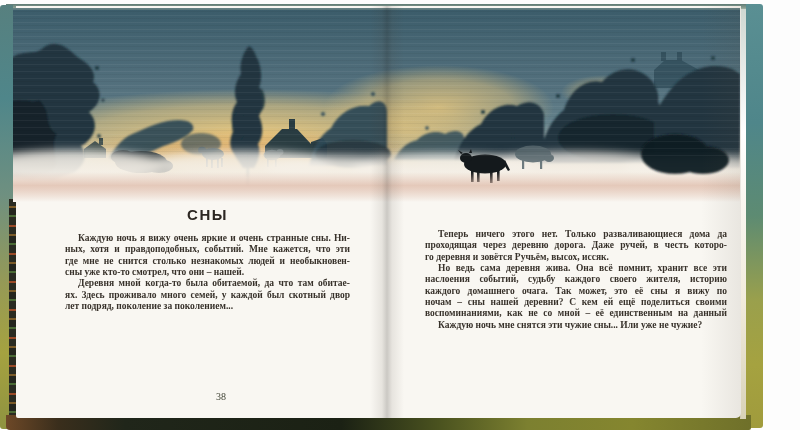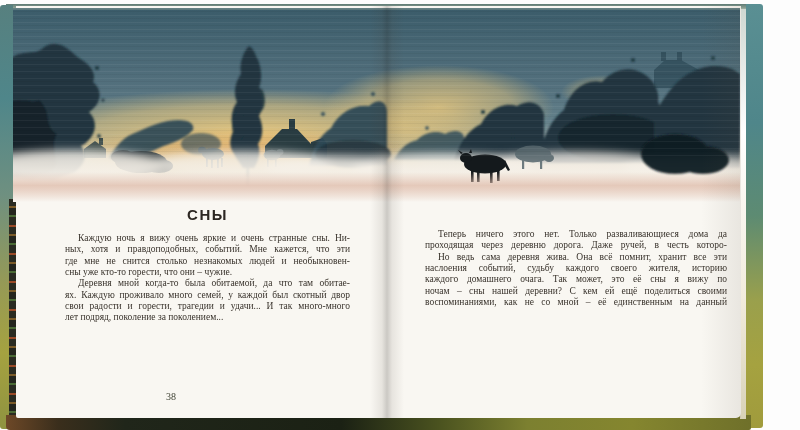--- a/index.html
+++ b/index.html
@@ -30,25 +30,25 @@
     background:linear-gradient(90deg,rgba(70,60,50,0) 0%,rgba(70,60,50,.10) 35%,rgba(40,35,30,.22) 50%,rgba(70,60,50,.10) 65%,rgba(70,60,50,0) 100%);}
   .right-shade{position:absolute;right:0;top:0;width:40px;height:100%;pointer-events:none;
     background:linear-gradient(90deg,rgba(90,80,65,0),rgba(90,80,65,.10));}
 
   
   .text-block{position:absolute;color:var(--text-color,#38322b);font-size:9.5px;line-height:11.33px;}
   .left-text{left:49px;top:201px;width:285px;}
   .right-text{left:409px;top:223px;width:302px;}
   .chapter-title{font-family:"Liberation Sans","DejaVu Sans",sans-serif;font-weight:bold;
     font-size:15px;line-height:16px;letter-spacing:1.5px;text-align:center;color:var(--title-color,#2c2722);margin-bottom:10px;}
-  .para{margin:0;}
+  .para{margin:0;font-weight:bold;}
   .line{text-align:justify;text-align-last:justify;}
   .line.first{text-indent:13px;}
   .line.last{text-align-last:left;}
-  .page-number{position:absolute;left:150px;top:385px;width:60px;text-align:left;
+  .page-number{position:absolute;left:150px;top:385px;width:60px;text-align:right;
     font-size:10px;color:var(--page-number-color,#3c3f30);}
 </style>
 </head>
 <body>
 
 <div class="stage">
   <div class="book">
     <div class="top-edge"></div>
     <div class="cover-left"></div>
     <div class="cover-right"></div>
@@ -218,45 +218,48 @@
       </svg>
       <div class="ill-texture"></div>
 
       <div class="text-block left-text">
         <div class="chapter-title">СНЫ</div>
         <div>
             <div class="para">
               <div class="line first">Каждую ночь я вижу очень яркие и очень странные сны. Ни-</div>
               <div class="line">ных, хотя и правдоподобных, событий. Мне кажется, что эти</div>
               <div class="line">где мне не снится столько незнакомых людей и необыкновен-</div>
-              <div class="line last">сны уже кто-то горести, что они – чужие.</div>
+              <div class="line last">сны уже кто-то смотрел, что они – нашей.</div>
             </div>
             <div class="para">
               <div class="line first">Деревня мной когда-то была обитаемой, да что там обитае-</div>
-              <div class="line">ях. Каждую проживало много семей, у каждой был скотный двор</div>
-              <div class="line">свои радости и горести, трагедии и удачи... И так много-много</div>
+              <div class="line">ях. Здесь проживало много семей, у каждой был скотный двор</div>
               <div class="line last">лет подряд, поколение за поколением...</div>
             </div>
           </div>
       </div>
       <div class="page-number">38</div>
 
       <div class="text-block right-text">
         <div>
             <div class="para">
               <div class="line first">Теперь ничего этого нет. Только разваливающиеся дома да</div>
               <div class="line">проходящая через деревню дорога. Даже ручей, в честь которо-</div>
+              <div class="line last">го деревня и зовётся Ручьём, высох, иссяк.</div>
             </div>
             <div class="para">
               <div class="line first">Но ведь сама деревня жива. Она всё помнит, хранит все эти</div>
               <div class="line">наслоения событий, судьбу каждого своего жителя, историю</div>
               <div class="line">каждого домашнего очага. Так может, это её сны я вижу по</div>
               <div class="line">ночам – сны нашей деревни? С кем ей ещё поделиться своими</div>
               <div class="line">воспоминаниями, как не со мной – её единственным на данный</div>
             </div>
+            <div class="para">
+              <div class="line first last">Каждую ночь мне снятся эти чужие сны... Или уже не чужие?</div>
+            </div>
           </div>
       </div>
 
       <div class="gutter"></div>
       <div class="right-shade"></div>
     </div>
   </div>
 </div>
 
 </body></html>

